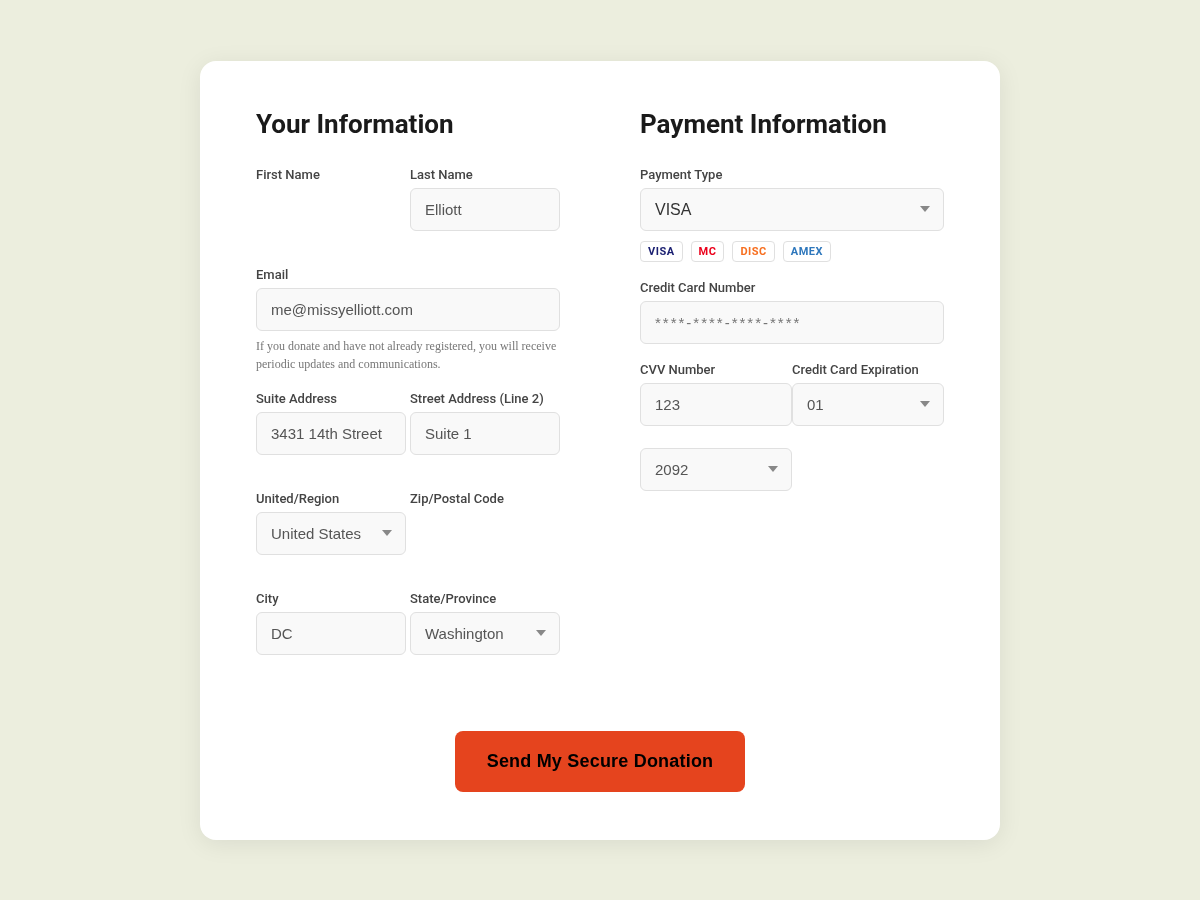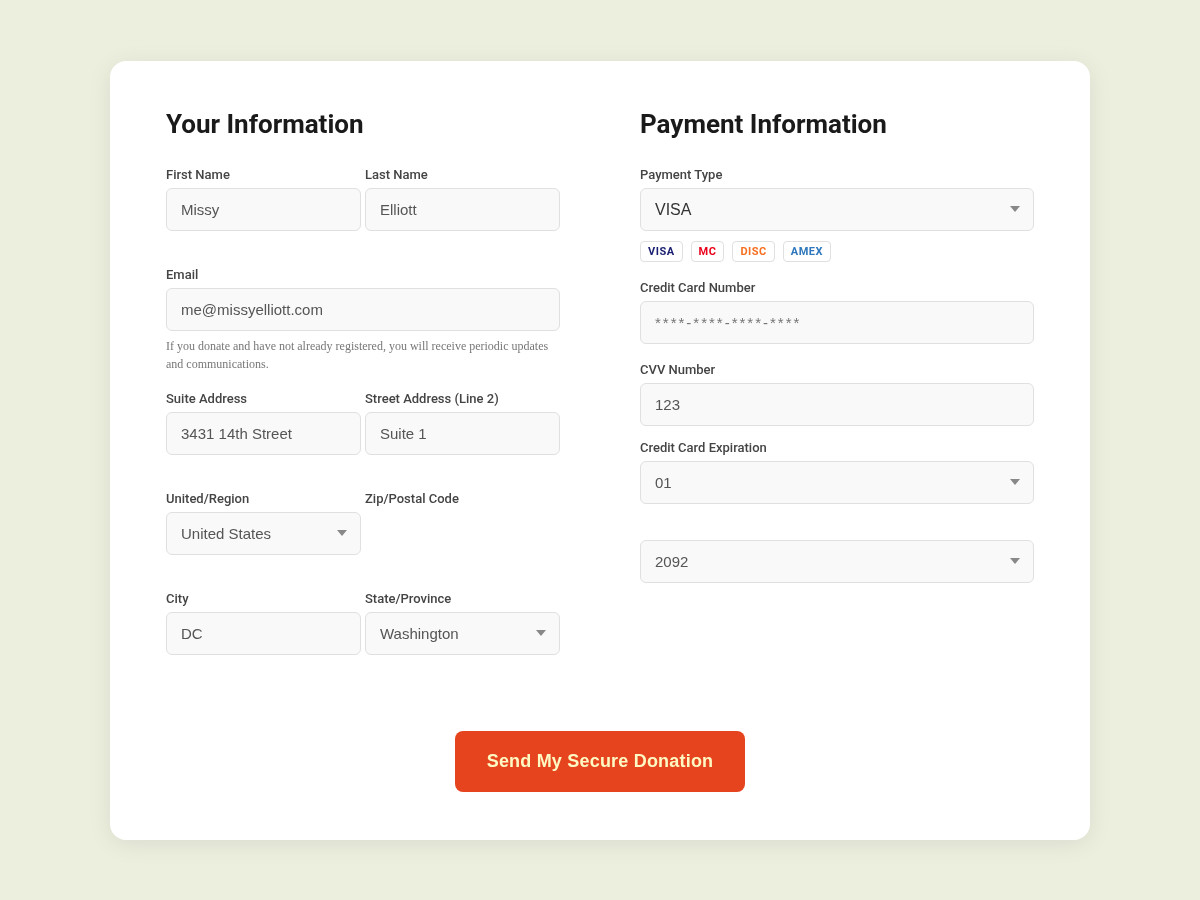--- a/index.html
+++ b/index.html
@@ -13,21 +13,21 @@
       min-height: 100vh;
       width: 1200px;
       height: 900px;
       overflow: hidden;
     }
 
     .card {
       background: #ffffff;
       border-radius: 16px;
       padding: 48px 56px;
-      width: 980px;
+      width: 800px;
       box-shadow: 0 4px 24px rgba(0,0,0,0.08);
     }
 
     .form-layout {
       display: grid;
       grid-template-columns: 1fr 1fr;
       gap: 0 80px;
     }
 
     .section-title {
@@ -130,33 +130,32 @@
     .card-icon.disc { color: #f76f20; }
     .card-icon.amex { color: #2e77bc; }
 
     .cc-placeholder {
       letter-spacing: 2px;
       color: #bbb;
     }
 
     .cvv-expiry-row {
       display: grid;
-      grid-template-columns: 1fr;
-      gap: 14px;
+      grid-template-columns: 1fr 1fr;
     }
 
     .submit-row {
       display: flex;
       justify-content: center;
       margin-top: 40px;
     }
 
     .submit-btn {
       background: #e5441e;
-      color: #fef9c3;
+      color: #000000;
       border: none;
       border-radius: 8px;
       padding: 20px 32px;
       font-size: 18px;
       font-weight: 600;
       cursor: pointer;
       letter-spacing: 0.2px;
       transition: background 0.2s;
     }
 
@@ -170,21 +169,20 @@
 
 <div class="card">
   <div class="form-layout">
 
     <div>
       <h2 class="section-title">Your Information</h2>
 
       <div class="field-row field-group">
         <div class="field-group">
           <label class="field-label">First Name</label>
-          <input type="text" value="Missy" style="">
         </div>
         <div class="field-group">
           <label class="field-label">Last Name</label>
           <input type="text" value="Elliott" style="">
         </div>
       </div>
 
       <div class="field-group">
         <label class="field-label">Email</label>
         <input type="email" value="me@missyelliott.com" style="">

